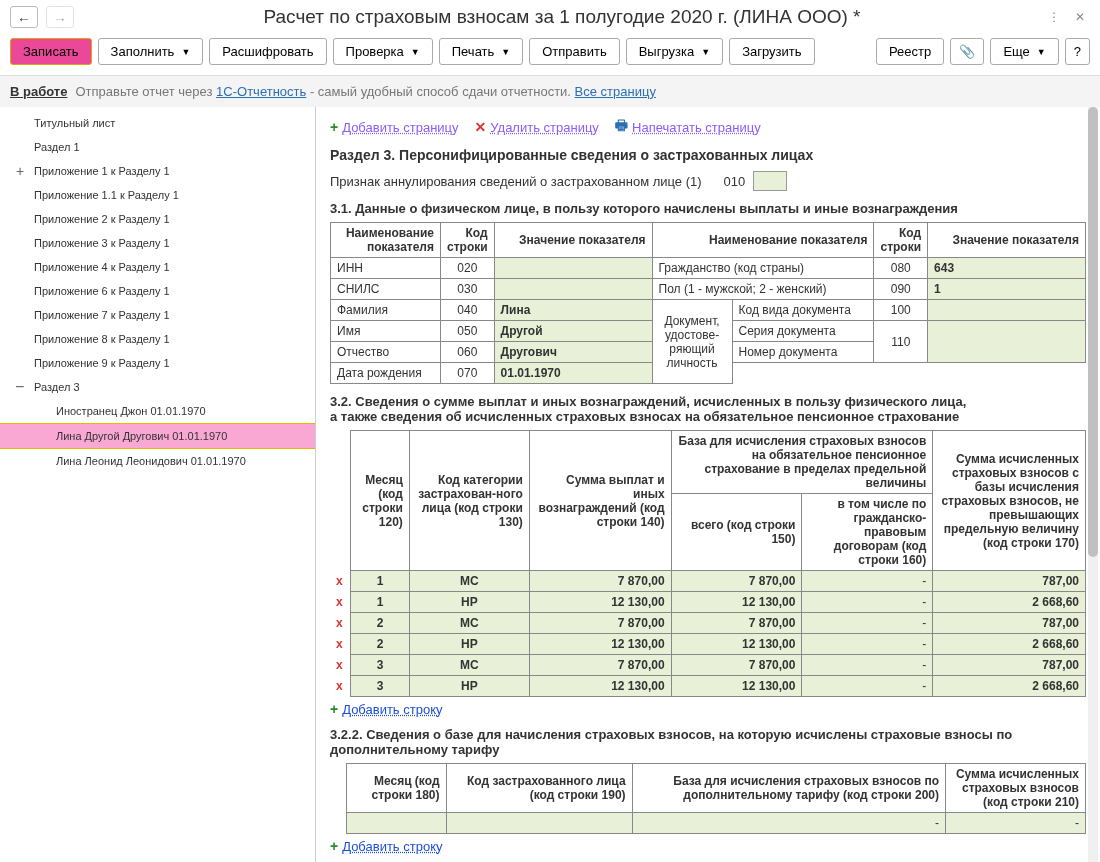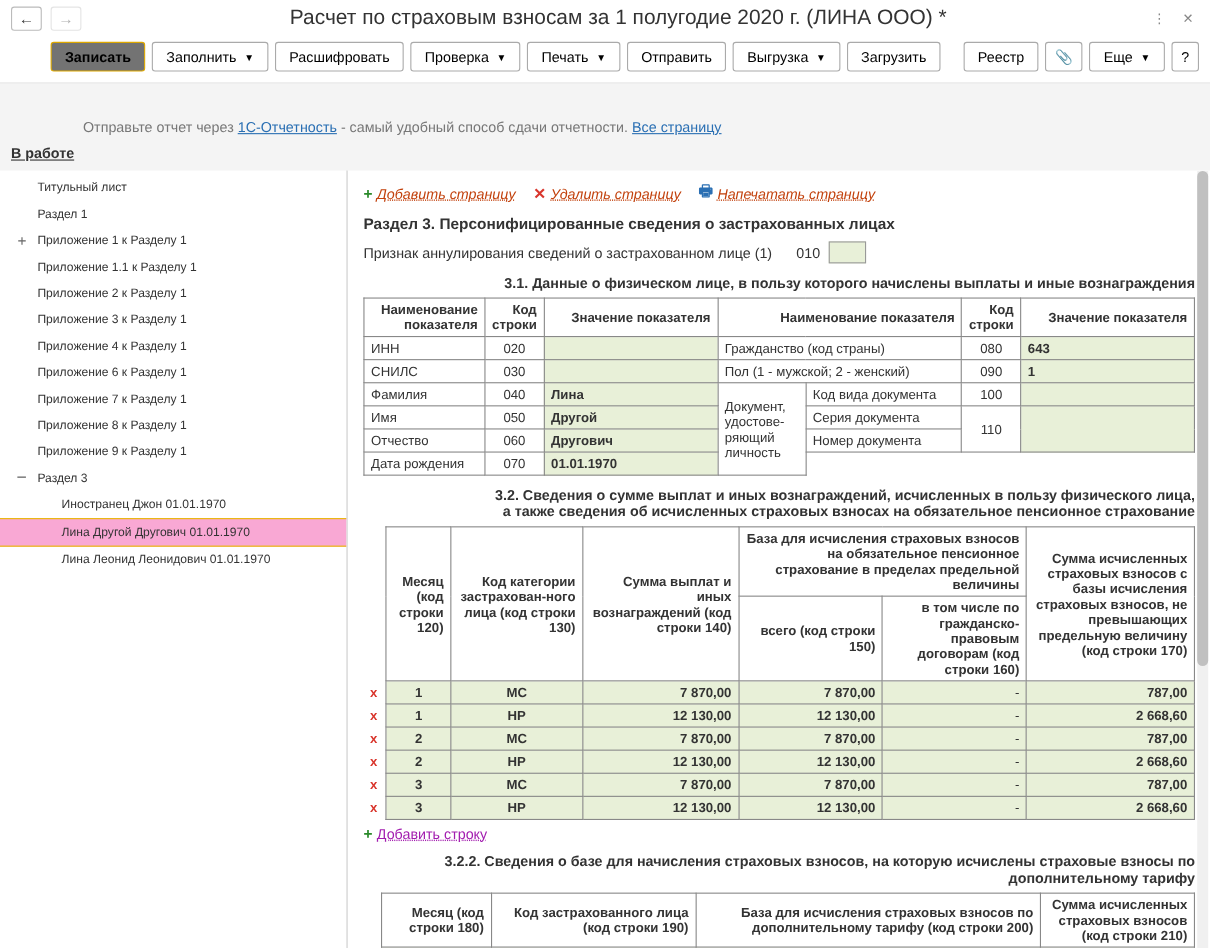--- a/index.html
+++ b/index.html
@@ -5,27 +5,27 @@
 * { box-sizing: border-box; margin: 0; padding: 0; }
 body { font-family: Arial, sans-serif; font-size: 12px; color: #333; background: #fff; width: 1100px; height: 862px; overflow: hidden; }
 .title-bar { display: flex; align-items: center; padding: 6px 10px; gap: 8px; }
 .nav-btn { width: 28px; height: 22px; border: 1px solid #bbb; background: #fff; border-radius: 3px; display: flex; align-items: center; justify-content: center; cursor: pointer; font-size: 14px; }
 .title-text { font-size: 19px; flex: 1; margin-left: 6px; text-align: center; }
 .title-right { display: flex; gap: 6px; align-items: center; }
 .icon-btn-sm { width: 20px; height: 20px; display: flex; align-items: center; justify-content: center; cursor: pointer; color: #888; }
 
 .toolbar { display: flex; align-items: center; padding: 4px 10px 10px 10px; gap: 6px; border-bottom: 1px solid #ddd; }
 .btn { border: 1px solid #aaa; background: #fff; padding: 5px 12px; border-radius: 3px; cursor: pointer; font-size: 13px; display: flex; align-items: center; gap: 4px; }
-.btn.primary { background: #737373; border-color: #dda800; font-weight: bold; margin-left: 36px; }
+.btn.primary { background: #ec4899; border-color: #dda800; font-weight: normal; }
 .btn .caret { font-size: 9px; margin-left: 3px; }
 .toolbar-spacer { flex: 1; }
 .btn.icon-only { padding: 5px 8px; }
 
 .info-bar { background: #f4f4f4; padding: 8px 10px; display: flex; align-items: center; gap: 8px; font-size: 13px; }
-.info-bar .status { text-decoration: underline; font-weight: bold; margin-top: 48px; }
+.info-bar .status { text-decoration: underline; font-weight: bold; }
 .info-bar .muted { color: #777; }
 .info-bar a { color: #2a6fb3; text-decoration: underline; cursor: pointer; }
 
 .main-area { display: flex; height: 760px; }
 .sidebar { width: 316px; border-right: 1px solid #ccc; padding: 4px 0; overflow-y: auto; }
 .nav-item { padding: 6px 10px 6px 34px; font-size: 11px; cursor: pointer; position: relative; }
 .nav-item.with-expander::before { content: ''; position: absolute; left: 18px; top: 50%; transform: translateY(-50%); width: 8px; height: 8px; border: 1px solid #888; border-radius: 50%; }
 .nav-item.with-expander.plus::before { content: '+'; border: none; font-size: 14px; color: #666; width: auto; height: auto; left: 16px; line-height: 1; }
 .nav-item.with-expander.minus::before { content: '−'; border: none; font-size: 16px; color: #666; width: auto; height: auto; left: 15px; line-height: 1; }
 .nav-item.level2 { padding-left: 56px; }
@@ -34,40 +34,40 @@
 .content { flex: 1; padding: 8px 14px; overflow-y: auto; position: relative; }
 .content-scroll-track { position: absolute; right: 2px; top: 0; bottom: 0; width: 10px; background: #f0f0f0; }
 .content-scroll-thumb { position: absolute; top: 0; width: 100%; height: 450px; background: #c0c0c0; border-radius: 5px; }
 
 .page-actions { display: flex; gap: 16px; align-items: center; margin-bottom: 8px; font-size: 13px; }
 .pa { display: flex; align-items: center; gap: 4px; }
 .pa-icon { font-weight: bold; font-size: 14px; }
 .green { color: #2a8a2a; }
 .red { color: #d9362d; }
 .blue { color: #2a6fb3; }
-.pa a { color: #c2410c; text-decoration: underline dotted; cursor: pointer; font-style: italic; }
+.pa a { color: #8b5cf6; text-decoration: underline dotted; cursor: pointer; }
 
 .section-title { text-align: left; font-weight: bold; font-size: 14px; margin: 8px 0; }
 .field-line { display: flex; align-items: center; gap: 8px; font-size: 13px; margin: 6px 0 10px 0; }
 .small-input { width: 34px; height: 20px; border: 1px solid #999; background: #e8f0d8; }
 
-.sub-section { font-weight: bold; font-size: 13px; margin: 10px 0 6px 0; text-align: right; }
+.sub-section { font-weight: bold; font-size: 13px; margin: 10px 0 6px 0; }
 
 table.data { border-collapse: collapse; width: 100%; font-size: 12px; }
 table.data th, table.data td { border: 1px solid #888; padding: 3px 6px; text-align: left; }
 table.data th { font-weight: bold; text-align: right; background: #fff; }
 table.data td.code { text-align: center; width: 46px; }
 table.data td.val { background: #e8f0d8; }
 table.data td.val.bold { font-weight: bold; }
 table.data td.num { text-align: right; }
 table.data td.center { text-align: center; }
 
 .delete-x { color: #d9362d; font-weight: bold; cursor: pointer; text-align: center; }
 .add-row { display: flex; align-items: center; gap: 4px; margin: 4px 0 10px 0; }
-.add-row a { color: #a21caf; text-decoration: underline dotted; font-size: 13px; }
+.add-row a { color: #1d4ed8; text-decoration: underline dotted; font-size: 13px; }
 
 .footnote { font-size: 12px; color: #555; margin-top: 8px; }
 </style>
 </head>
 <body>
 
 <div class="title-bar">
   <div class="nav-btn">←</div>
   <div class="nav-btn" style="opacity:.4">→</div>
   <div class="title-text">Расчет по страховым взносам за 1 полугодие 2020 г. (ЛИНА ООО) *</div>
@@ -183,21 +183,21 @@
             <td class="code">030</td>
             <td class="val"></td>
         <td colspan="2">Пол (1 - мужской; 2 - женский)</td>
             <td class="code">090</td>
             <td class="val bold">1</td>
       </tr>
       <tr>
         <td>Фамилия</td>
             <td class="code">040</td>
             <td class="val bold">Лина</td>
-        <td rowspan="4" style="width:80px;">Документ, удостове-ряющий личность</td>
+        <td rowspan="4" style="width:80px;text-align:center">Документ, удостове-ряющий личность</td>
         <td>Код вида документа</td>
             <td class="code">100</td>
             <td class="val"></td>
       </tr>
       <tr>
         <td>Имя</td>
             <td class="code">050</td>
             <td class="val bold">Другой</td>
         <td>Серия документа</td>
             <td class="code" rowspan="2" style="vertical-align:middle">110</td>

